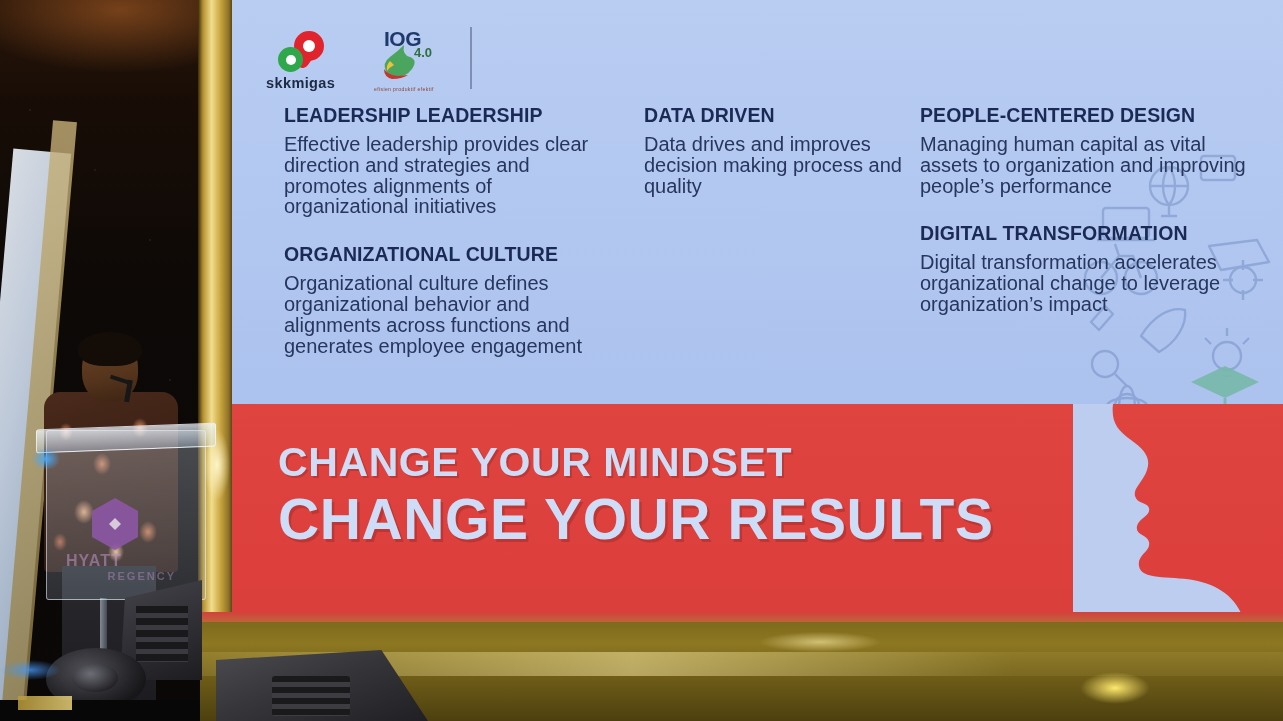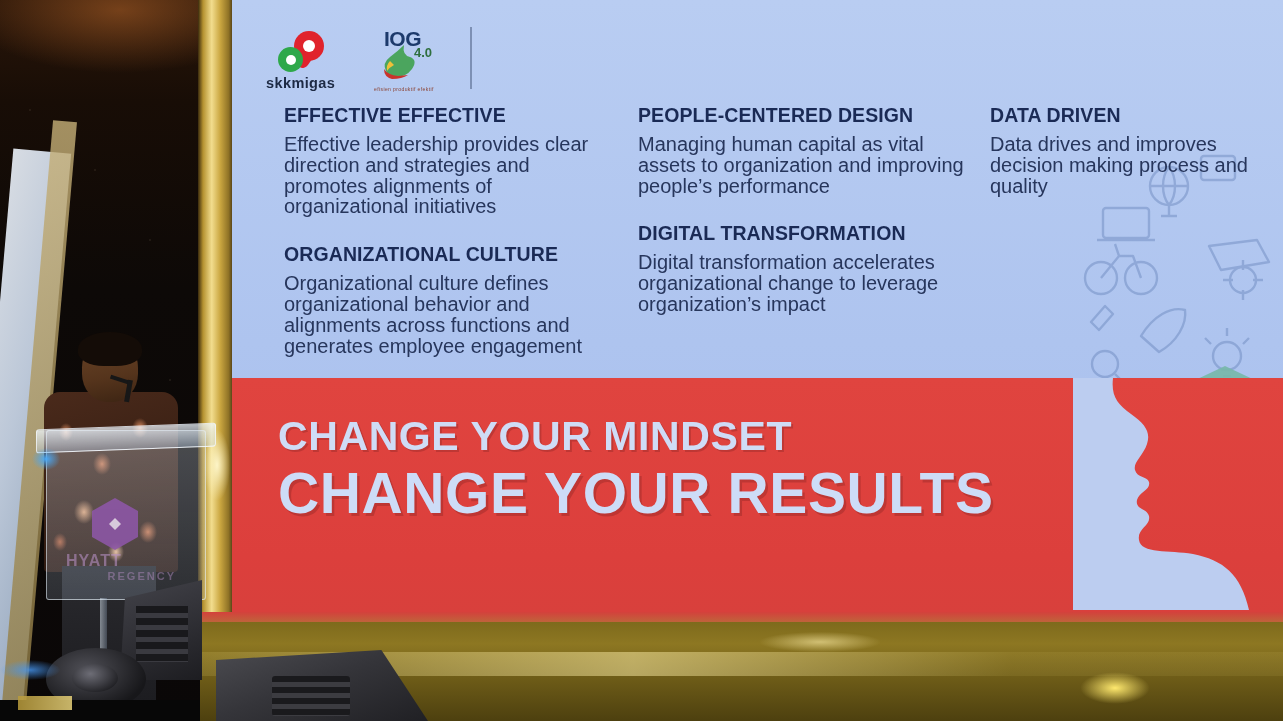--- a/index.html
+++ b/index.html
@@ -84,21 +84,21 @@
   .block{margin-bottom:26px;}
   .block h3{font-size:19.5px;font-weight:800;color:#1a2a55;letter-spacing:.1px;margin-bottom:7px;}
   .block p{font-size:20px;line-height:20.8px;color:#27365c;max-width:330px;}
   .col-3 .block p{max-width:272px;}
 
   
   .collage{position:absolute;right:0;top:150px;width:200px;height:350px;
      opacity:.40;pointer-events:none;}
 
   
-  .banner{position:absolute;left:0;top:378px;width:100%;height:297px;
+  .banner{position:absolute;left:0;top:404px;width:100%;height:297px;
     background:linear-gradient(180deg,#e0443f 0%,#dc3f3c 60%,#d4413c 100%);}
   .banner-inner{position:absolute;left:46px;top:38px;}
   .banner-l1{font-size:41px;font-weight:800;letter-spacing:.6px;color:#cfdcf6;
     text-shadow:2px 2px 0 rgba(120,30,30,.30);line-height:1;}
   .banner-l2{font-size:57px;font-weight:700;letter-spacing:.6px;color:#cddcf7;
     text-shadow:2.5px 2.5px 0 rgba(120,30,30,.30);line-height:1.08;margin-top:6px;}
 
   
   .head-cut{position:absolute;right:0;top:0;width:210px;height:232px;overflow:hidden;}
 
@@ -244,44 +244,44 @@
         <path d="M108 232l34-16 34 16-34 16z"></path>
         <path d="M142 248v14l-8 4" stroke="#2ea84a" stroke-width="3" fill="none"></path>
         <path d="M112 302l14-16 10 9-14 16zM110 320h26v8h-26z"></path>
       </g>
     </svg>
 
     <div class="columns">
 
       <div class="col col-1">
         <div class="block">
-          <h3>EFFECTIVE EFFECTIVE</h3>
+          <h3>LEADERSHIP LEADERSHIP</h3>
           <p>Effective leadership provides clear direction and strategies and promotes alignments of organizational initiatives</p>
         </div>
         <div class="block">
           <h3>ORGANIZATIONAL CULTURE</h3>
           <p>Organizational culture defines organizational behavior and alignments across functions and generates employee engagement</p>
         </div>
       </div>
 
+      <div class="col col-3">
+        <div class="block">
+          <h3>DATA DRIVEN</h3>
+          <p>Data drives and improves decision making process and quality</p>
+        </div>
+      </div>
+
       <div class="col col-2">
         <div class="block">
           <h3>PEOPLE-CENTERED DESIGN</h3>
           <p>Managing human capital as vital assets to organization and improving people’s performance</p>
         </div>
         <div class="block">
           <h3>DIGITAL TRANSFORMATION</h3>
           <p>Digital transformation accelerates organizational change to leverage organization’s impact</p>
-        </div>
-      </div>
-
-      <div class="col col-3">
-        <div class="block">
-          <h3>DATA DRIVEN</h3>
-          <p>Data drives and improves decision making process and quality</p>
         </div>
       </div>
     </div>
 
     <div class="banner">
       <div class="banner-inner">
         <div class="banner-l1">CHANGE YOUR MINDSET</div>
         <div class="banner-l2">CHANGE YOUR RESULTS</div>
       </div>
 

